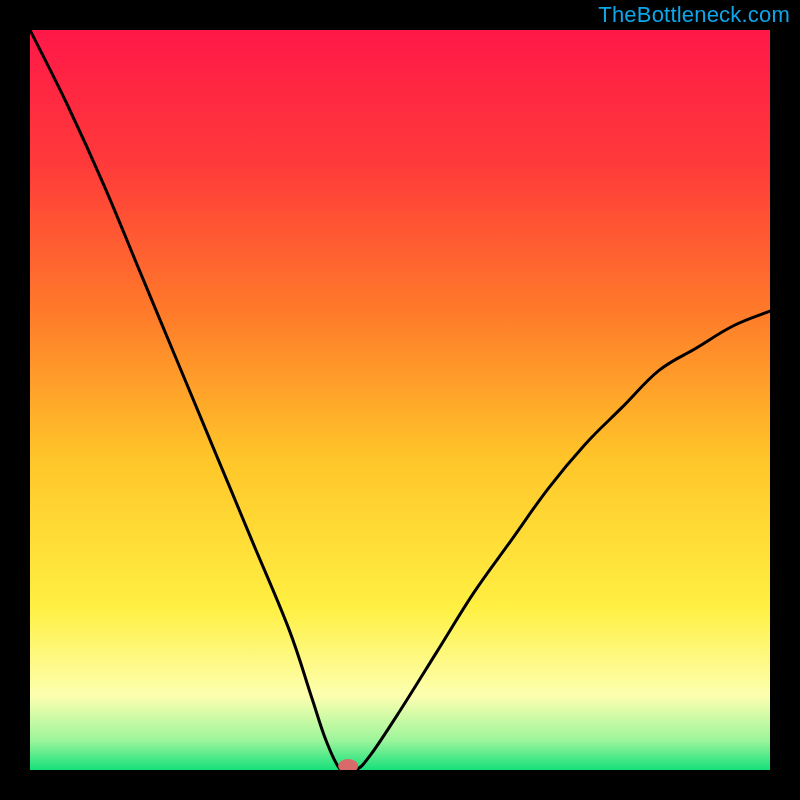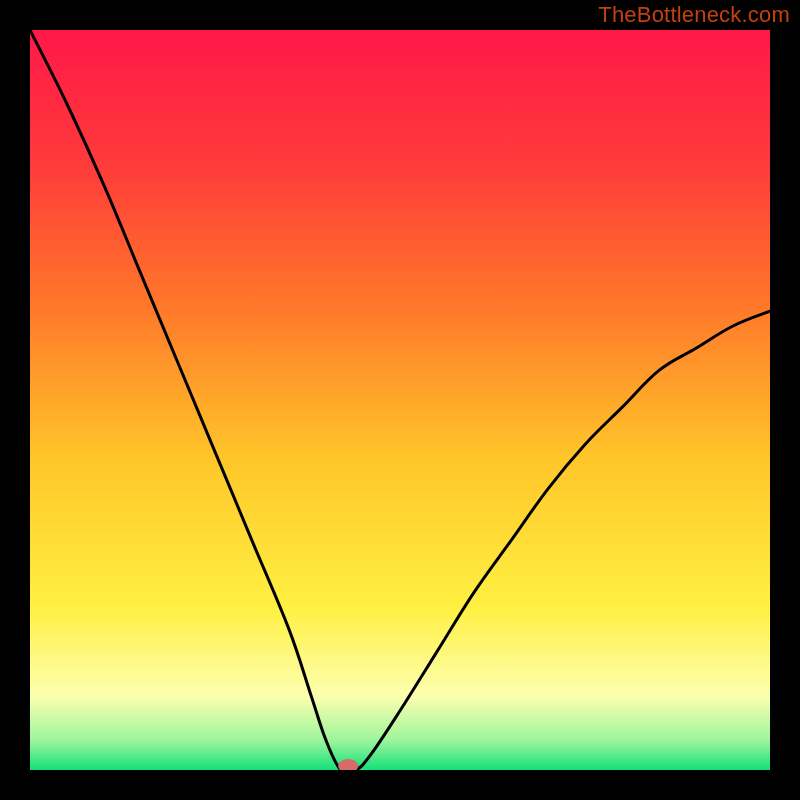--- a/index.html
+++ b/index.html
@@ -16,21 +16,21 @@
     left: 0;
     top: 0;
     width: 800px;
     height: 800px;
     background: #000;
   }
   .watermark {
     position: absolute;
     top: 2px;
     right: 10px;
-    color: #c2410c;
+    color: #0ea5e9;
     font-size: 22px;
     font-weight: 500;
     letter-spacing: 0.2px;
   }
   .plot {
     position: absolute;
     left: 30px;
     top: 30px;
     width: 740px;
     height: 740px;

